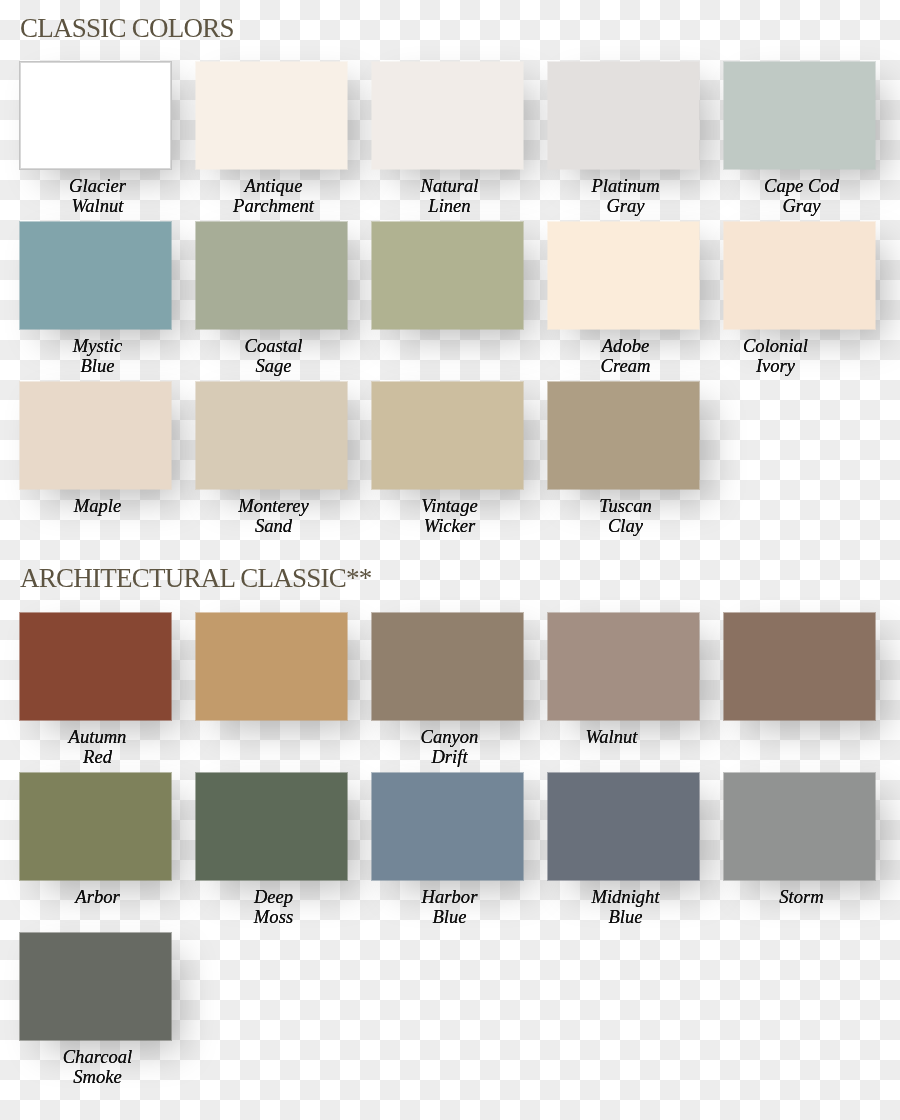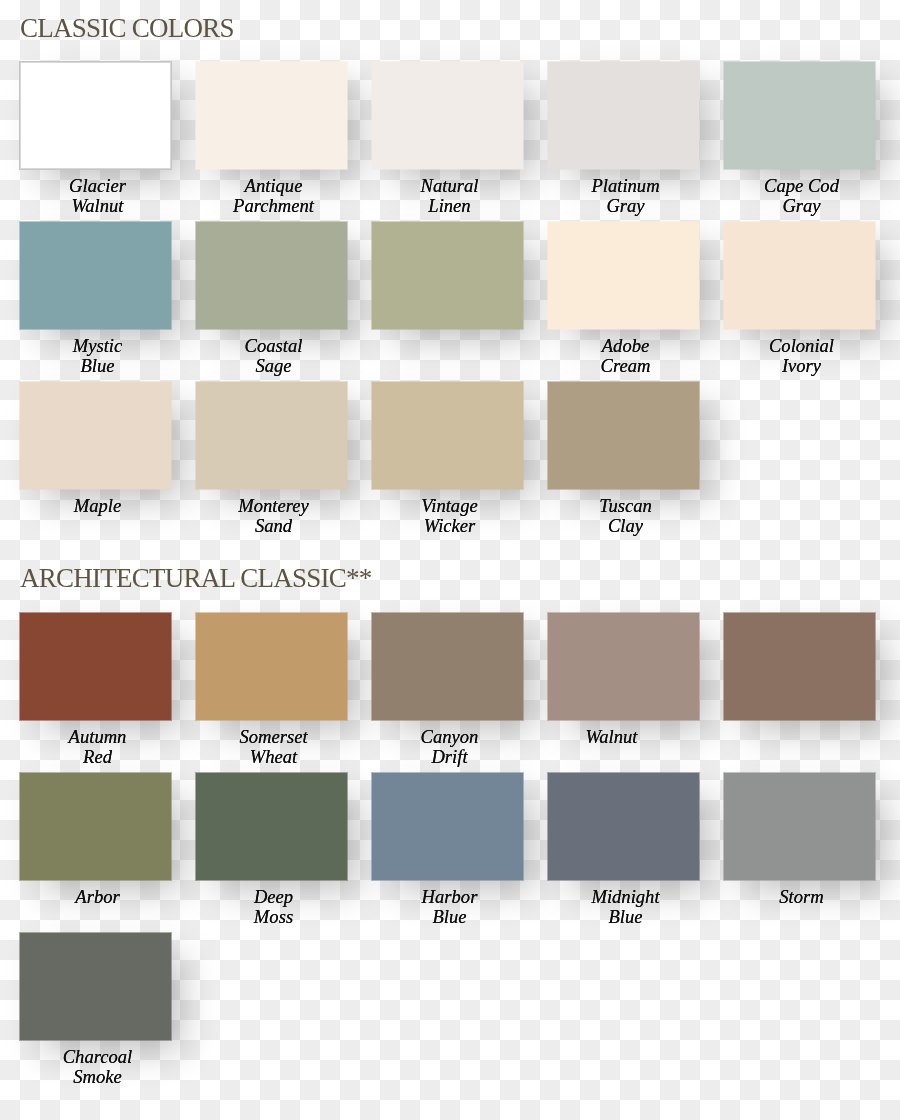--- a/index.html
+++ b/index.html
@@ -137,21 +137,21 @@
 </div>
 <div class="label" style="left:550px; top:336.4px; width:151px">
       <div>Adobe</div>
       <div>Cream</div>
     </div>
 <div class="swatch" style="left:723px; top:221px; width:153px; height:109px">
   <div class="sw-shadow"></div>
   <div class="sw-halo" style="background: rgba(247, 229, 211, 0.55);"></div>
   <div class="sw-face" style="background: rgb(247, 229, 211);"></div>
 </div>
-<div class="label" style="left:726px; top:336.4px; width:151px">
+<div class="label" style="left:700px; top:336.4px; width:151px">
       <div>Colonial</div>
       <div>Ivory</div>
     </div>
 <div class="swatch" style="left:19px; top:381px; width:153px; height:109px">
   <div class="sw-shadow"></div>
   <div class="sw-halo" style="background: rgba(232, 217, 201, 0.55);"></div>
   <div class="sw-face" style="background: rgb(232, 217, 201);"></div>
 </div>
 <div class="label" style="left:22px; top:496.4px; width:151px">
       <div>Maple</div>
@@ -191,24 +191,20 @@
 </div>
 <div class="label" style="left:22px; top:727.4px; width:151px">
       <div>Autumn</div>
       <div>Red</div>
     </div>
 <div class="swatch" style="left:195px; top:612px; width:153px; height:109px">
   <div class="sw-shadow"></div>
   <div class="sw-halo" style="background: rgba(194, 155, 107, 0.55);"></div>
   <div class="sw-face" style="background: rgb(194, 155, 107);"></div>
 </div>
-<div class="label" style="left:198px; top:727.4px; width:151px">
-      <div>Somerset</div>
-      <div>Wheat</div>
-    </div>
 <div class="swatch" style="left:371px; top:612px; width:153px; height:109px">
   <div class="sw-shadow"></div>
   <div class="sw-halo" style="background: rgba(145, 128, 109, 0.55);"></div>
   <div class="sw-face" style="background: rgb(145, 128, 109);"></div>
 </div>
 <div class="label" style="left:374px; top:727.4px; width:151px">
       <div>Canyon</div>
       <div>Drift</div>
     </div>
 <div class="swatch" style="left:547px; top:612px; width:153px; height:109px">

